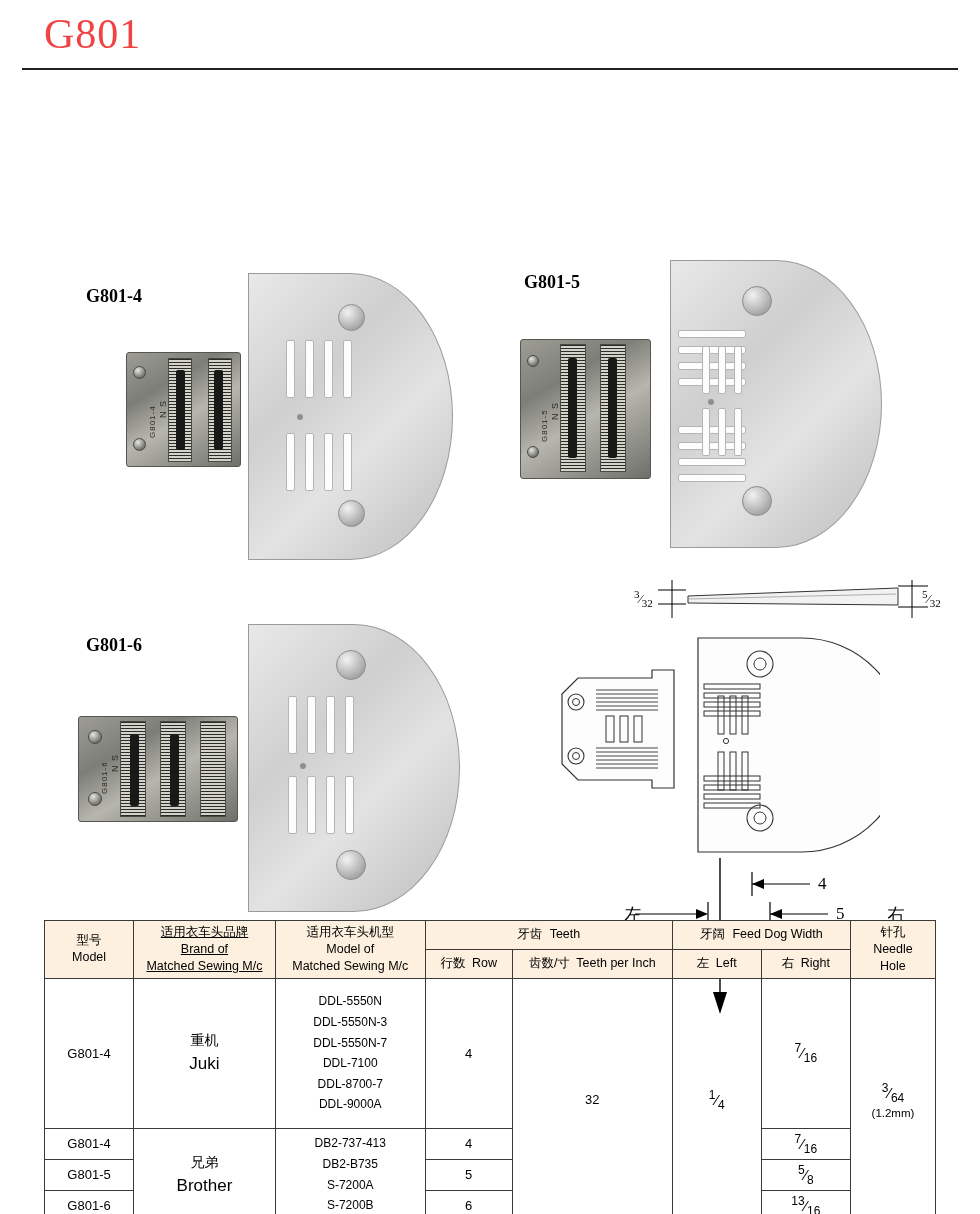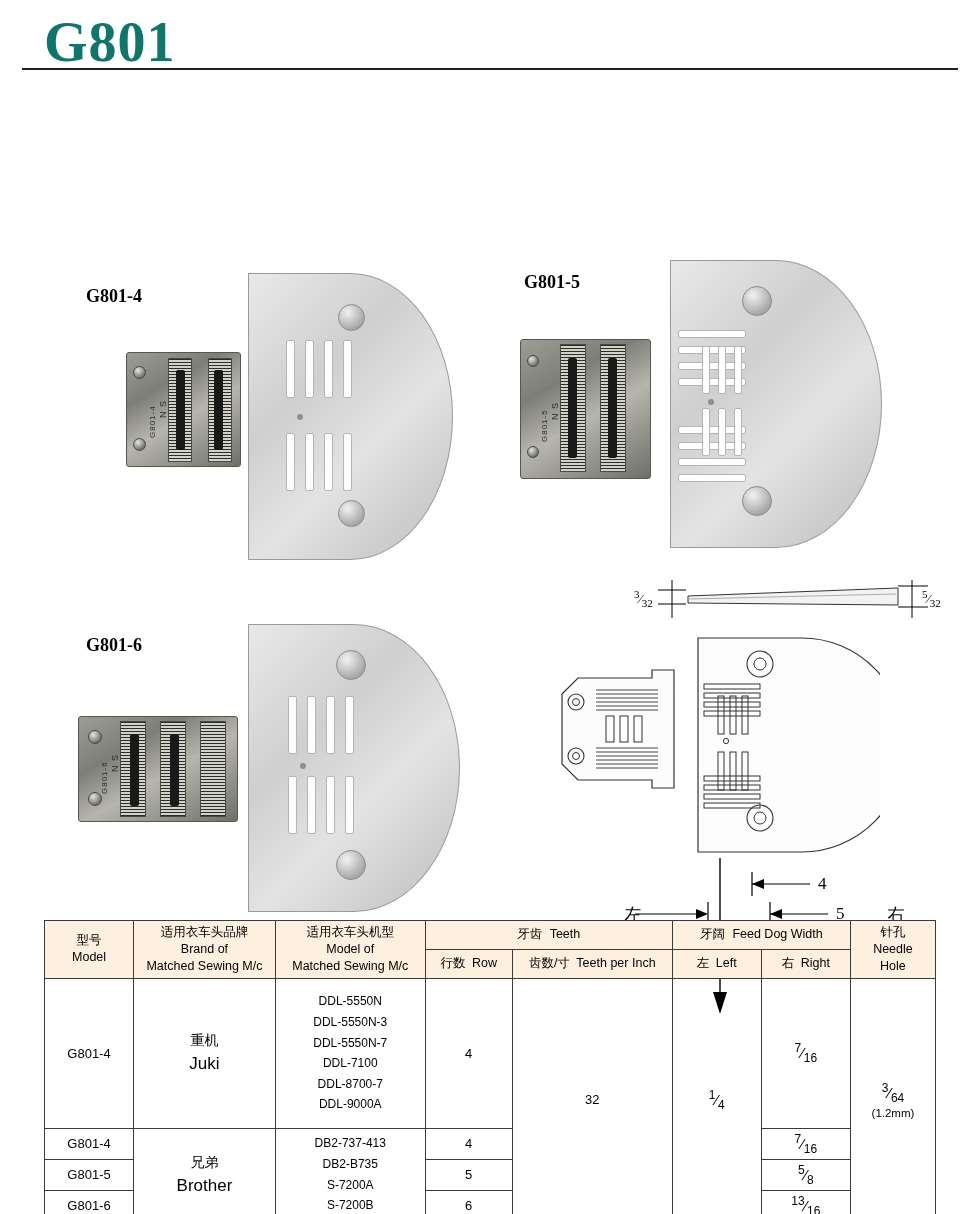--- a/index.html
+++ b/index.html
@@ -17,23 +17,23 @@
   
   .header {
     position: relative;
     height: 108px;
   }
   .code-badge {
     position: absolute;
     left: 44px;
     top: 10px;
     font-family: "Liberation Serif", serif;
-    font-weight: bold;
-    font-size: 56px;
-    color: #0f766e;
+    font-weight: normal;
+    font-size: 42px;
+    color: #ef4444;
     letter-spacing: 1px;
   }
   .title-cn {
     position: absolute;
     left: 0; right: 0;
     top: 16px;
     text-align: center;
     font-family: "Liberation Sans", sans-serif;
     font-weight: bold;
     font-size: 33px;
@@ -398,21 +398,21 @@
 </div>
 
 <div class="table-wrap">
   <table class="spec">
     <thead>
       <tr>
         <th rowspan="2" style="width:88px;">
           <span class="cn">型号</span>
           <span class="en">Model</span>
         </th>
-        <th rowspan="2" style="width:140px;">
+        <th rowspan="2" style="width:140px;text-decoration:underline;">
           <span class="cn">适用衣车头品牌</span>
           <span class="en">Brand of</span>
           <span class="en">Matched Sewing M/c</span>
         </th>
         <th rowspan="2" style="width:148px;">
           <span class="cn">适用衣车头机型</span>
           <span class="en">Model of</span>
           <span class="en">Matched Sewing M/c</span>
         </th>
         <th colspan="2">

